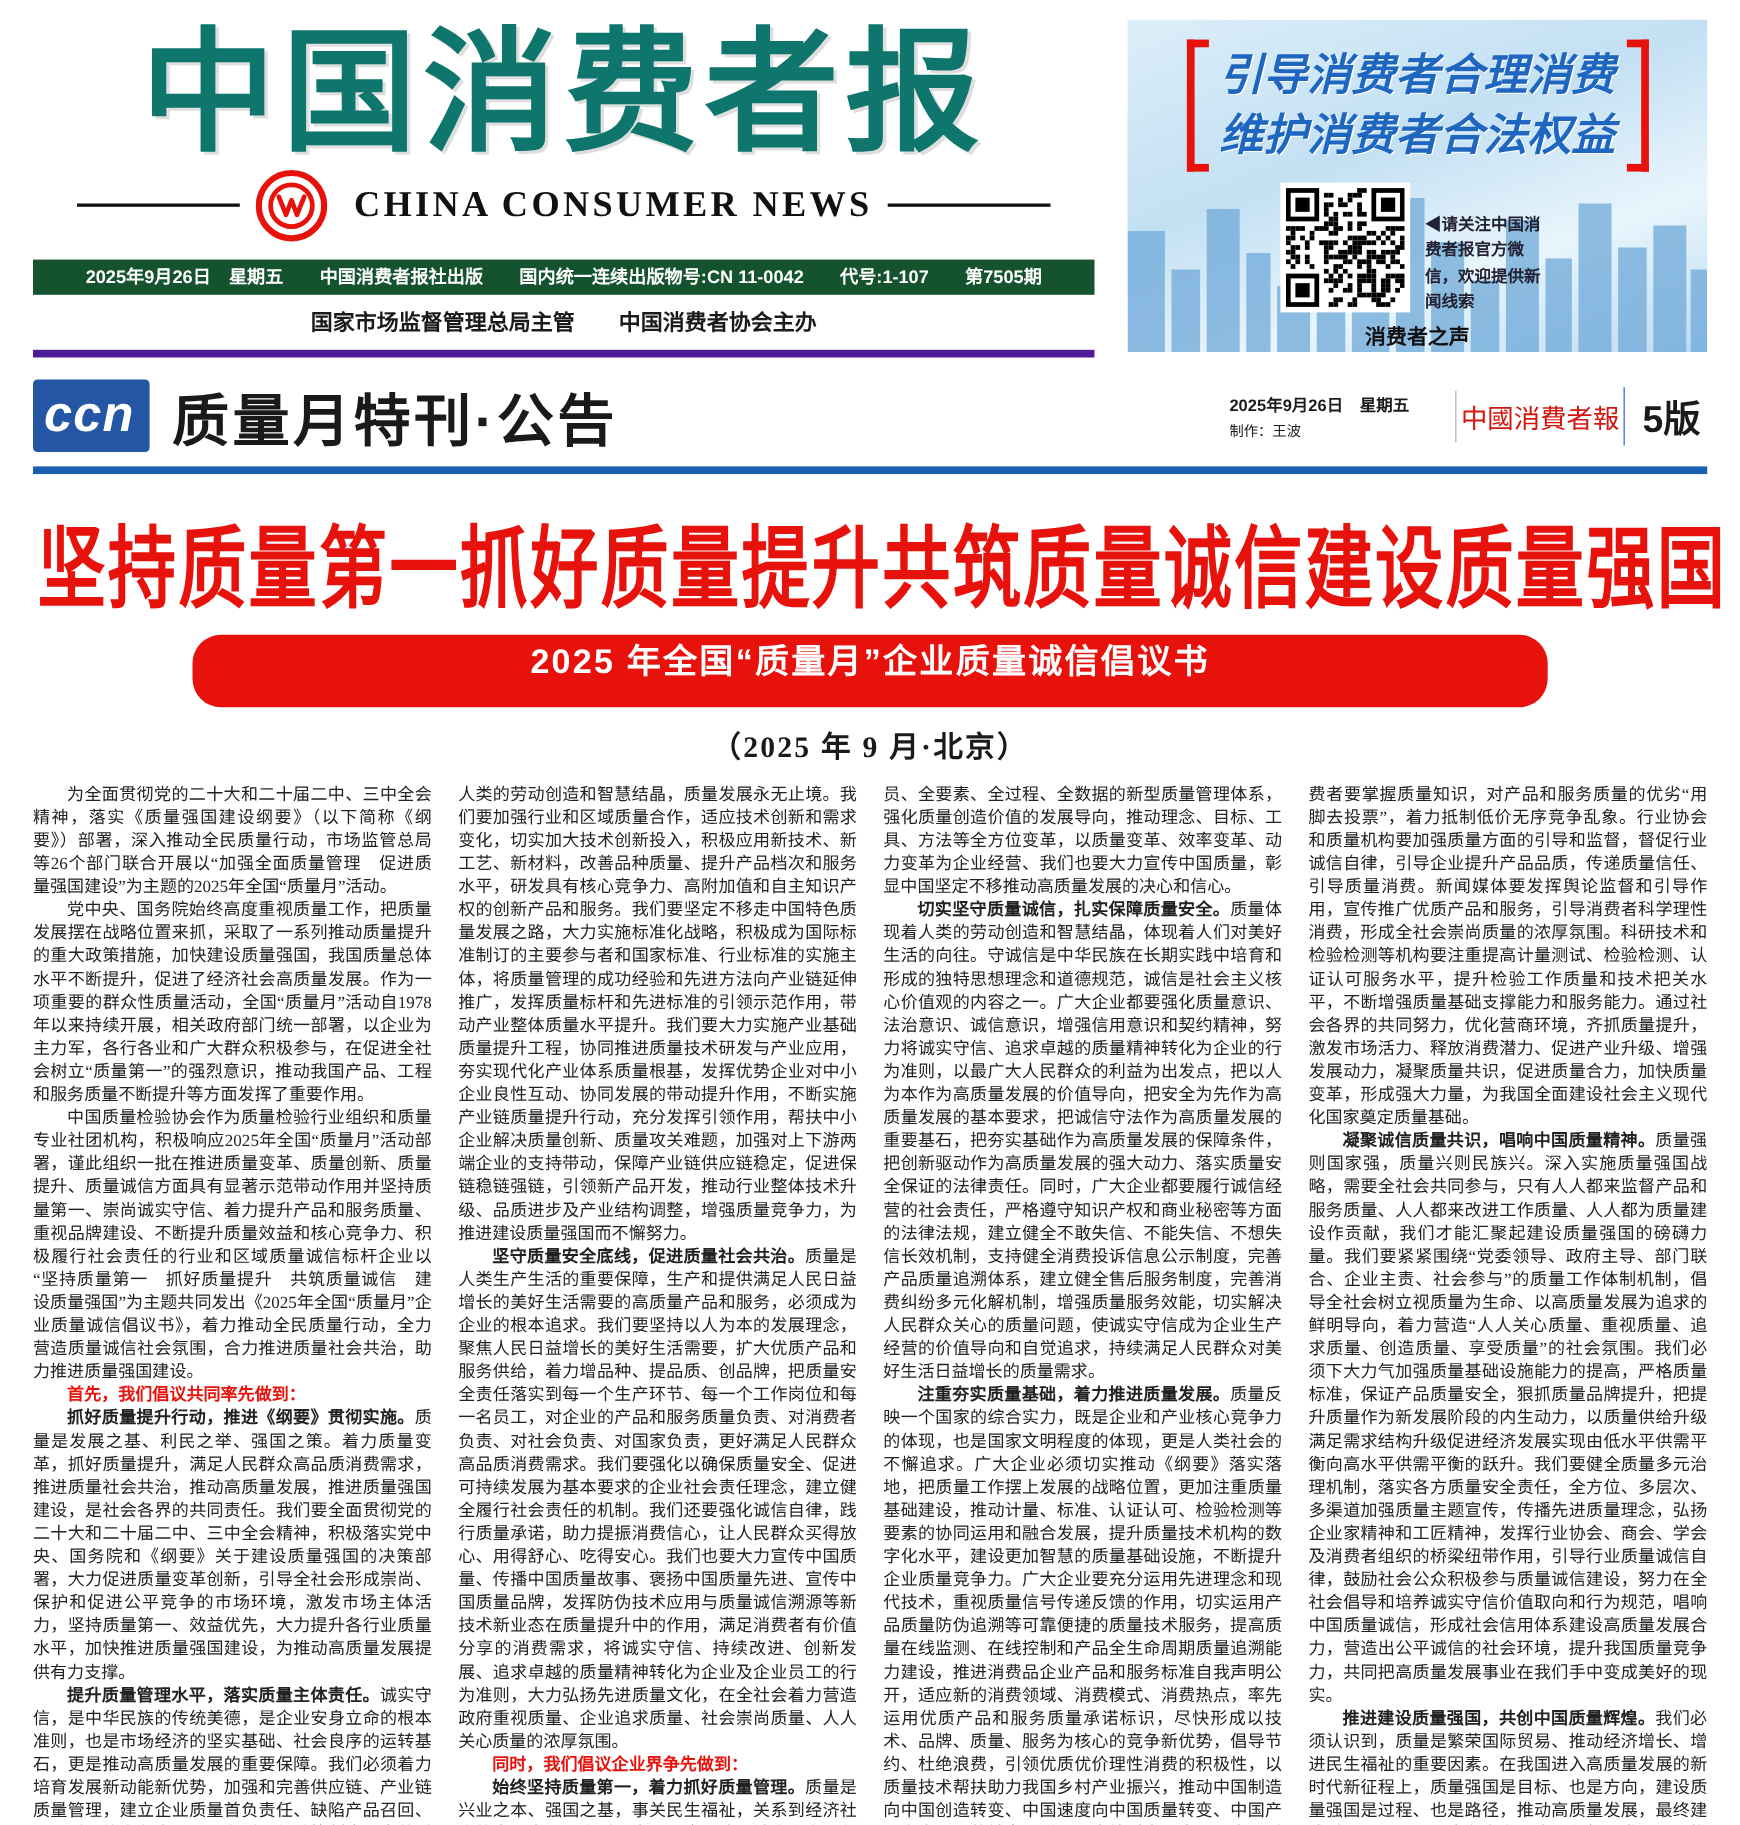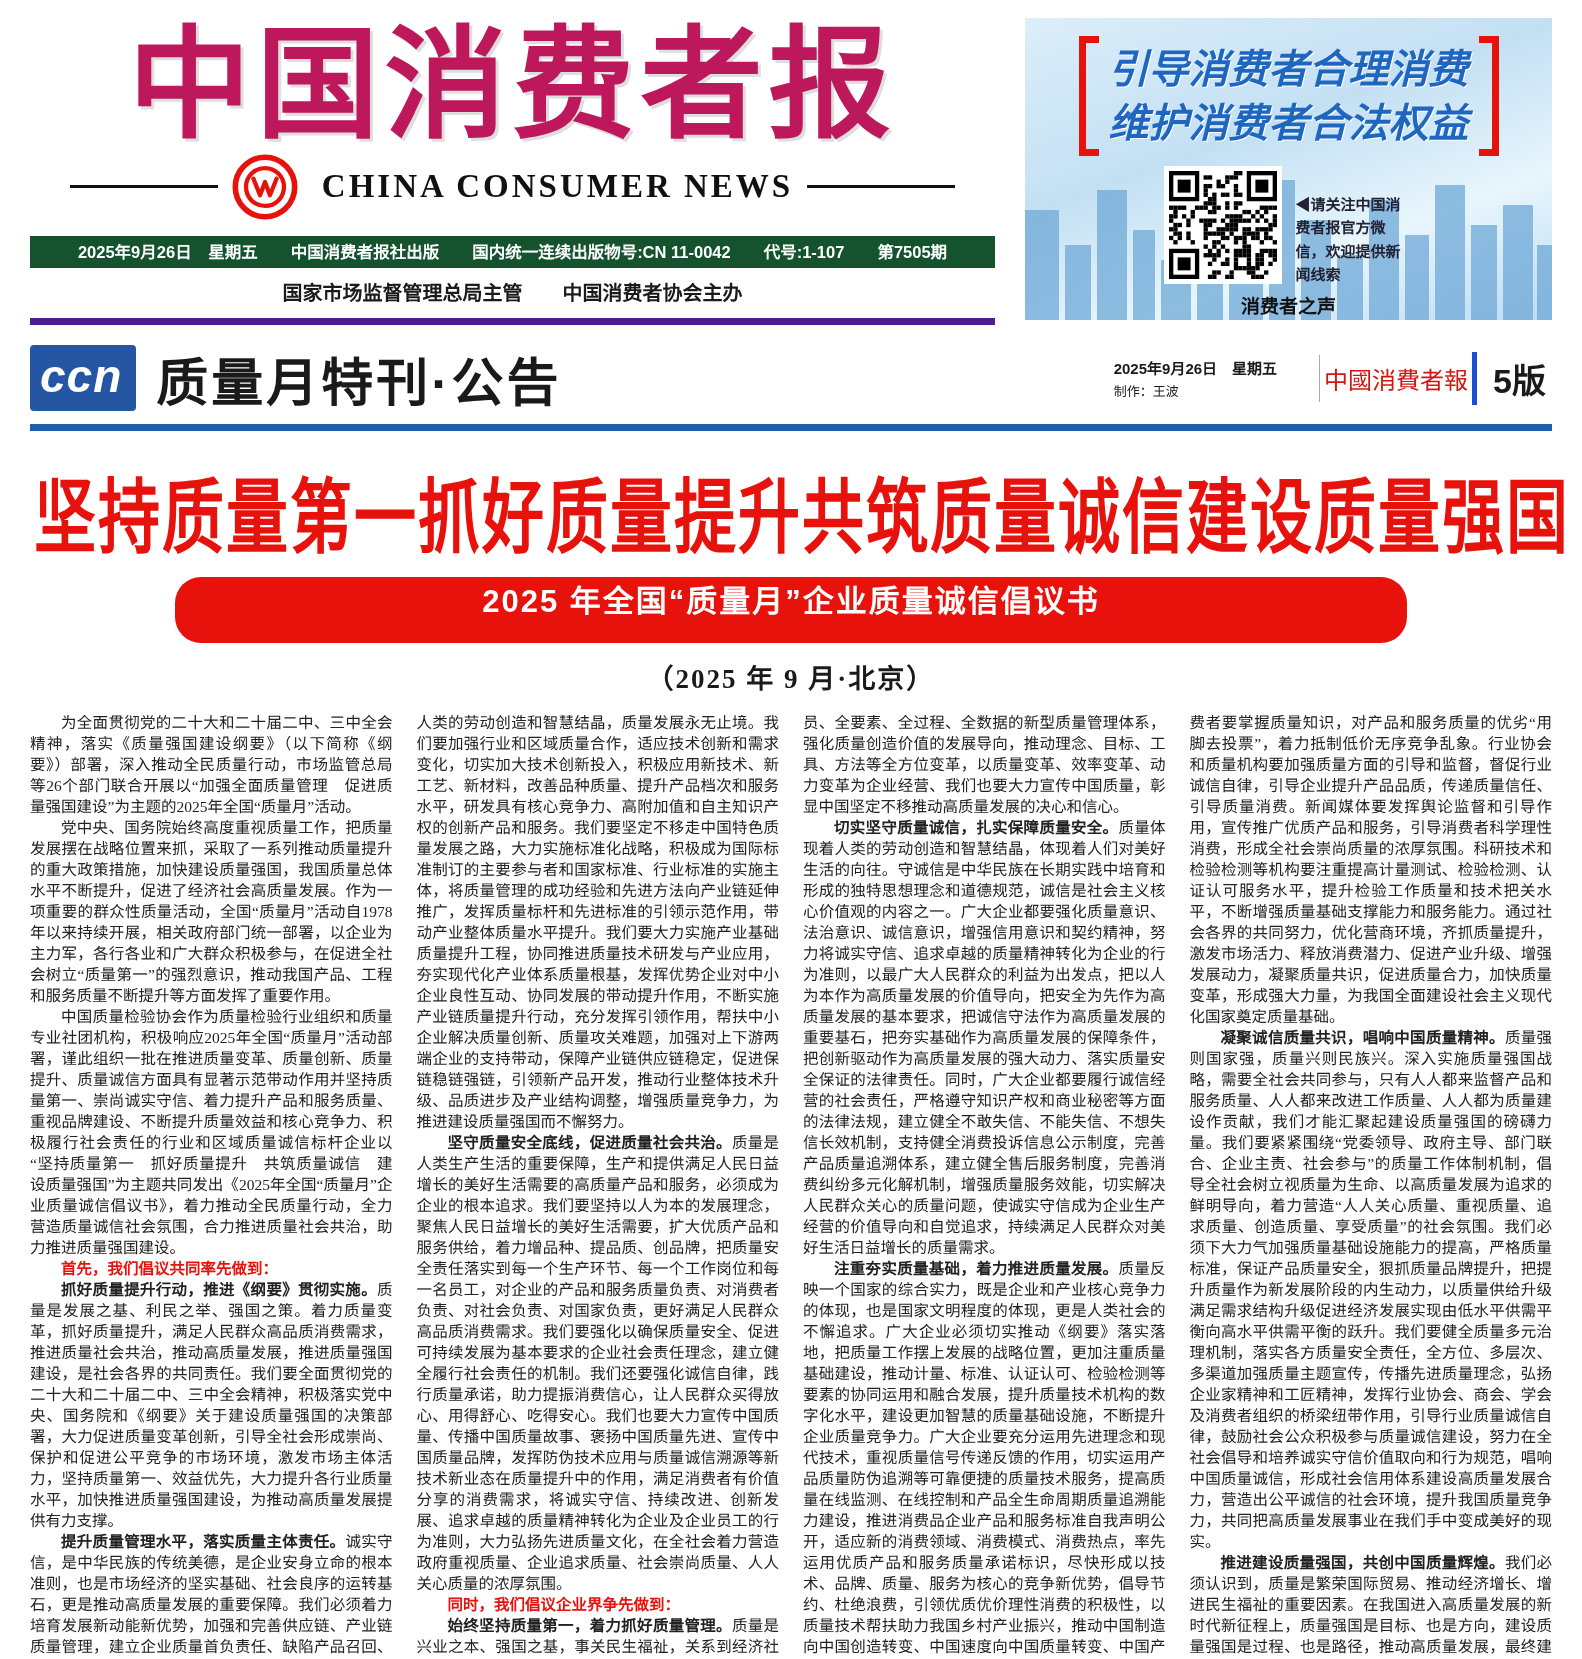--- a/index.html
+++ b/index.html
@@ -3,21 +3,21 @@
 <meta charset="utf-8">
 <style>
   * { box-sizing: border-box; margin: 0; padding: 0; }
   html,body { background:#ffffff; }
   body { width:1582px; margin:0 auto; font-family:"Liberation Serif", serif; color:#1a1a1a; }
   .page { width:1582px; padding:14px 30px 26px 30px; position:relative; }
 
   
   .masthead { display:flex; align-items:flex-start; }
   .masthead-left { width:965px; }
-  .brand-title { font-family:"Liberation Serif", serif; font-weight:900; color:#be185d;
+  .brand-title { font-family:"Liberation Serif", serif; font-weight:900; color:#0f766e;
                  font-size:122px; line-height:1.18; text-align:center; letter-spacing:6px;
                  text-shadow:3px 3px 0 rgba(160,160,160,.35); white-space:nowrap; }
   .brand-row { display:flex; align-items:center; margin-top:-4px; padding:0 40px; }
   .brand-rule { flex:1; height:3px; background:#111; }
   .emblem { width:66px; height:66px; margin:0 10px 0 14px; flex:0 0 auto; }
   .brand-en { font-family:"Liberation Serif", serif; font-weight:700; font-size:33px;
               letter-spacing:3px; color:#111; white-space:nowrap; padding:0 14px; }
   .info-bar { margin-top:16px; background:#14532d; color:#fff; height:32px; line-height:32px;
               text-align:center; font-size:16.5px; font-weight:700; font-family:"Liberation Sans", sans-serif; }
   .supervisor { text-align:center; font-size:20px; font-weight:700; padding:9px 0 12px 0;
@@ -49,21 +49,21 @@
              font-weight:900; font-style:italic; font-size:46px; line-height:1;
              padding:8px 14px 12px 10px; border-radius:4px; letter-spacing:1px; }
   .section-title { font-family:"Liberation Sans", sans-serif; font-weight:900; font-size:52px;
                    margin-left:20px; letter-spacing:3px; }
   .section-right { margin-left:auto; display:flex; align-items:center; }
   .section-meta { text-align:left; font-family:"Liberation Sans", sans-serif; margin-right:14px; }
   .section-meta .d1 { font-size:15px; font-weight:700; }
   .section-meta .d2 { font-size:13px; margin-top:3px; }
   .nameplate { color:#d1170f; font-weight:400; font-size:24px; font-family:"Liberation Serif", serif;
                padding:6px 4px; border-left:1px solid #aaa; white-space:nowrap;margin-left:28px; }
-  .page-no { font-size:34px; font-weight:700; padding:2px 6px 2px 16px; border-left:5px solid #1d4ed8;
+  .page-no { font-size:34px; font-weight:700; padding:2px 6px 2px 16px; border-left:1px solid #1d4ed8;
              font-family:"Liberation Sans", sans-serif; }
   .blue-rule { height:7px; background:#1a5fb0; margin-top:8px; }
 
   
   .headline { display:flex; justify-content:space-between; margin:34px 4px 6px 4px; }
   .headline span { font-family:"Liberation Sans", sans-serif; font-weight:900; color:#e8120c;
                    font-size:62px; letter-spacing:2px; transform:scaleY(1.32); transform-origin:center;
                    white-space:nowrap; }
   .banner { width:1232px; margin:22px auto 0 auto; background:#e8120c; border-radius:26px;
             height:66px; line-height:50px; text-align:center; color:#fff; font-weight:700;

